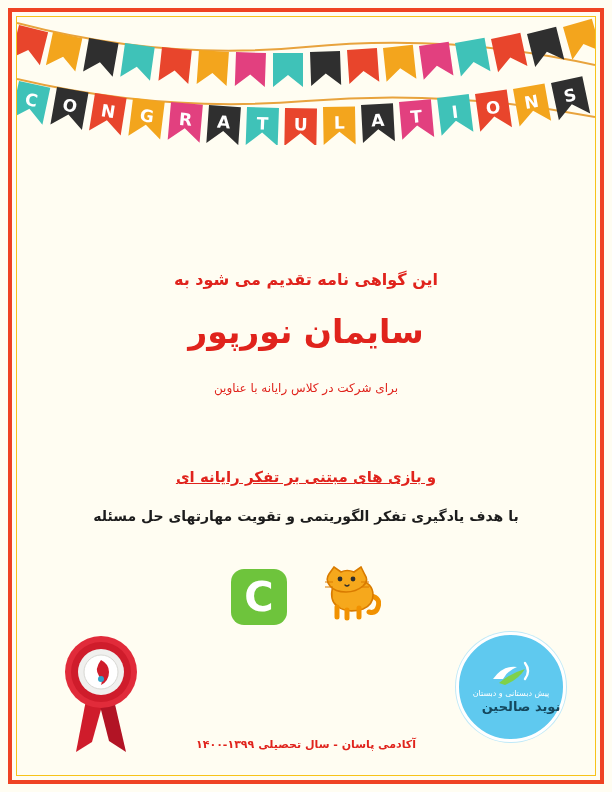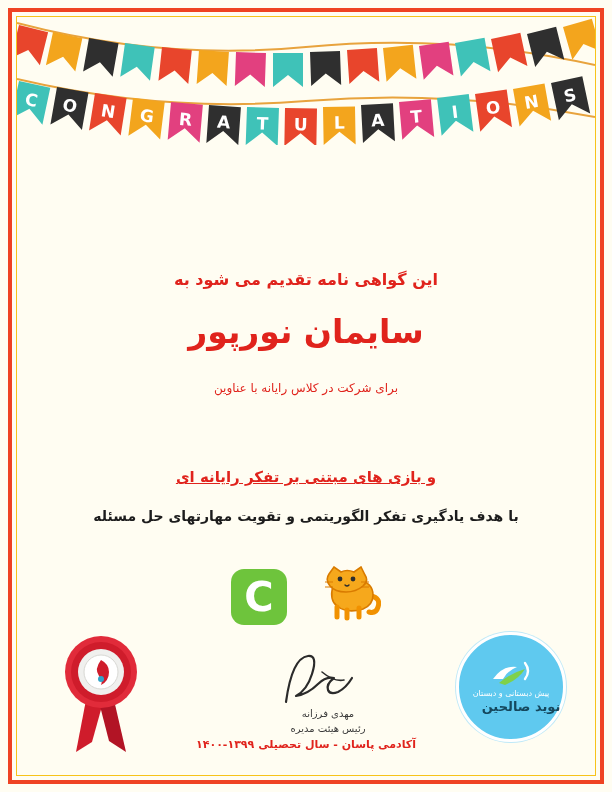--- a/index.html
+++ b/index.html
@@ -393,30 +393,20 @@
       <g fill="#cf1c2b">
         <circle cx="43" cy="44" r="30"></circle>
       </g>
       <circle cx="43" cy="44" r="23" fill="#f0f0ee"></circle>
       <circle cx="43" cy="44" r="17" fill="#ffffff" stroke="#d8d8d4" stroke-width="1"></circle>
       <path d="M43 32 q-7 9 -2 16 q4 5 2 9 q8 -4 8 -13 q0 -8 -8 -12 z" fill="#cf1c2b"></path>
       <circle cx="43" cy="51" r="3" fill="#2fa3c8"></circle>
     </svg>
   </div>
 
-  <div class="sig-block">
-    <div class="sig-mark">
-      <svg width="120" height="52" viewBox="0 0 120 52" xmlns="http://www.w3.org/2000/svg" style="position:absolute;left:20px;top:0;">
-        <path d="M18 48 q6 -44 22 -46 q10 -1 4 18 q-5 16 -16 22 q12 -2 22 -12 q8 -8 16 -6 q-8 6 -6 12 q2 5 10 2 q8 -4 14 -14" stroke="#2b2b2b" stroke-width="2.2" fill="none" stroke-linecap="round" stroke-linejoin="round"></path>
-        <path d="M54 18 q12 10 22 8" stroke="#2b2b2b" stroke-width="1.6" fill="none" stroke-linecap="round"></path>
-      </svg>
-    </div>
-    <div class="sig-names">مهدی فرزانه</div>
-    <div class="sig-names">رئیس هیئت مدیره</div>
-  </div>
 
   <div class="seal">
     <svg width="44" height="26" viewBox="0 0 44 26" xmlns="http://www.w3.org/2000/svg">
       <path d="M4 18 q10 -14 24 -12 q-10 4 -14 12 z" fill="#ffffff"></path>
       <path d="M10 22 q12 -10 26 -14 q-6 10 -20 16 z" fill="#7fd14a"></path>
       <path d="M36 2 q6 8 0 16" stroke="#ffffff" stroke-width="2.4" fill="none" stroke-linecap="round"></path>
     </svg>
     <div class="seal-sub">پیش دبستانی و دبستان</div>
     <div class="seal-name">نوید صالحین</div>
   </div>

